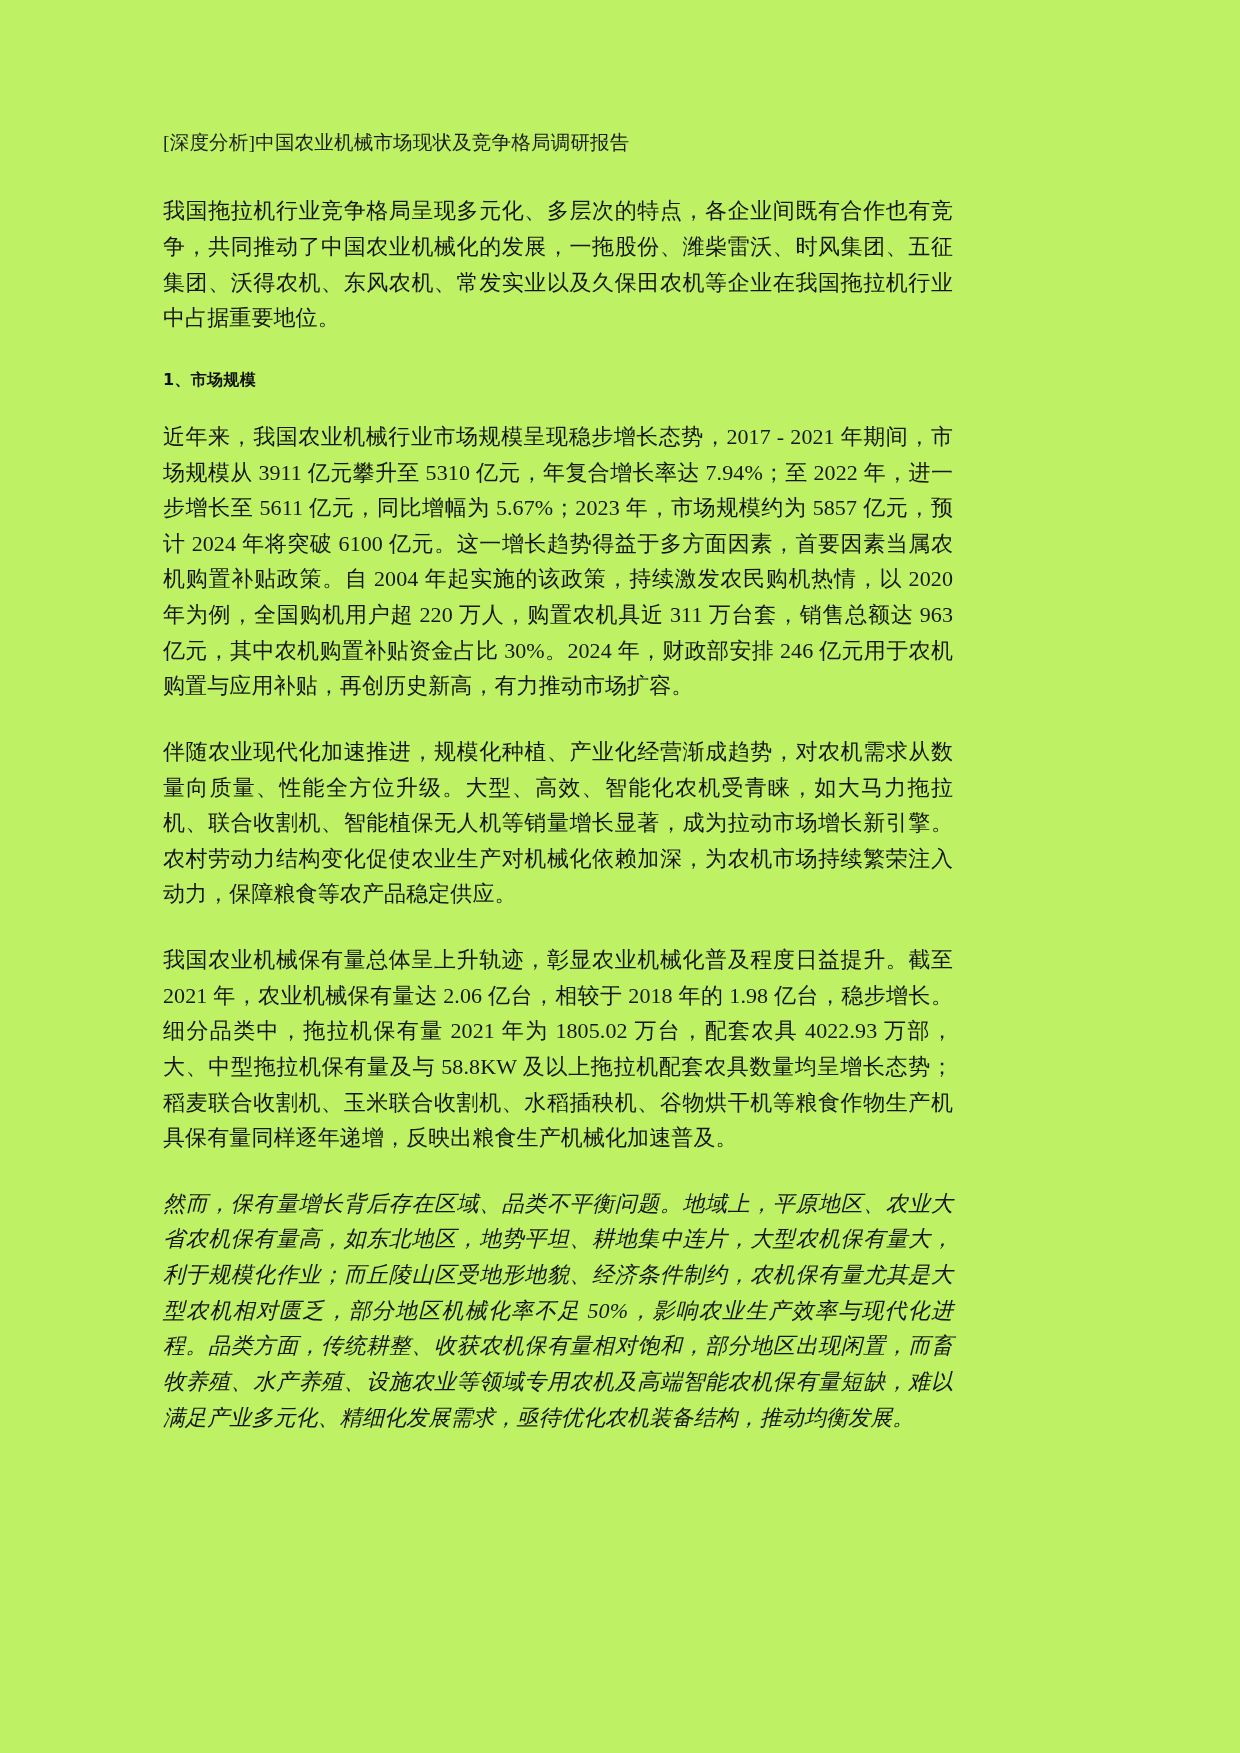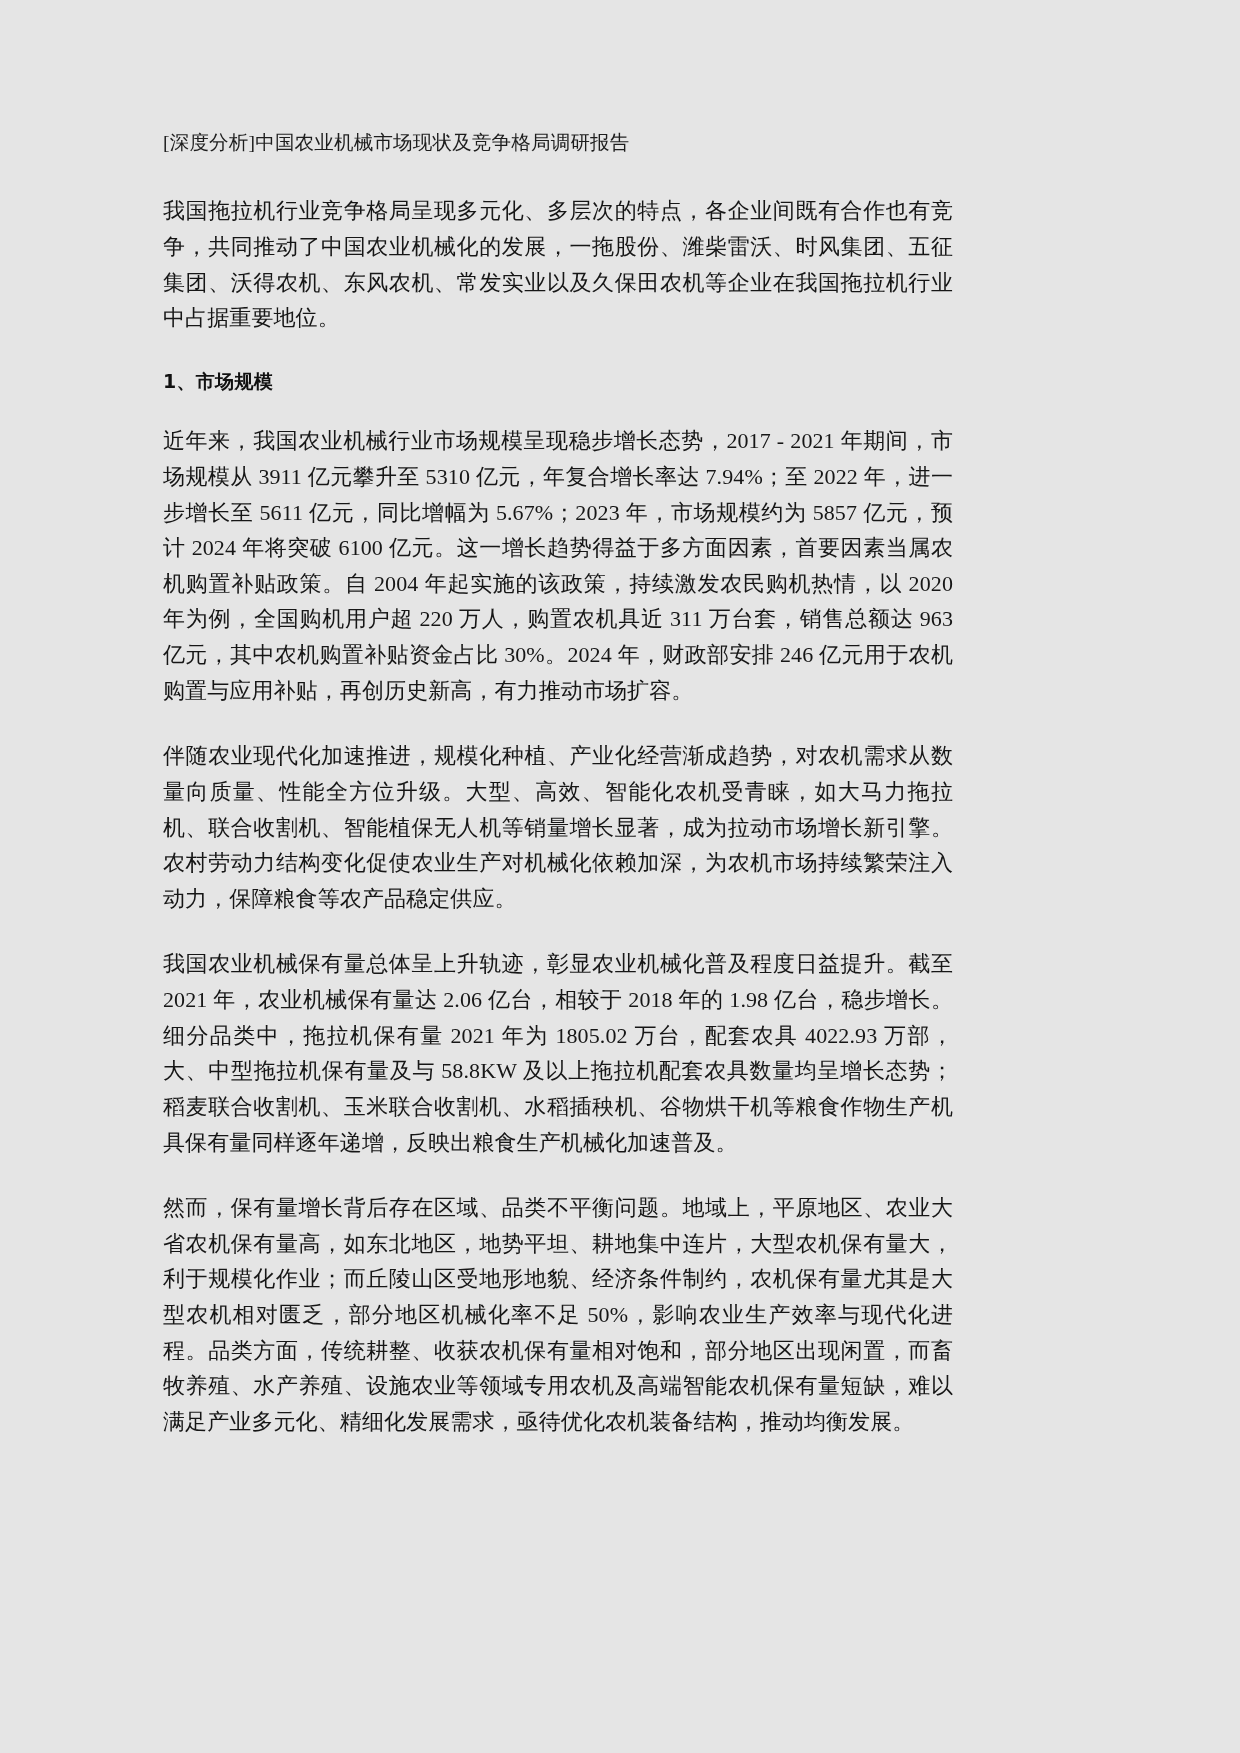--- a/index.html
+++ b/index.html
@@ -12,21 +12,21 @@
     min-height: 1753px;
     font-family: "Liberation Serif", "DejaVu Serif", serif;
     color: #1a1a1a;
     -webkit-font-smoothing: antialiased;
   }
   .page {
     width: 1240px;
     min-height: 1753px;
     box-sizing: border-box;
     padding: 128px 140px 90px 163px;
-    background: #e5e5e5;
+    background: #bef264;
     position: relative;
   }
   .content {
     width: 790px;
   }
   .doc-title {
     font-family: "Liberation Serif", "DejaVu Serif", serif;
     font-size: 19.5px;
     line-height: 1.5;
     color: #1d1d1d;
@@ -38,33 +38,34 @@
     font-size: 22px;
     line-height: 1.62;
     color: #161616;
     margin: 0 0 30px 0;
     text-align: justify;
     text-justify: inter-ideograph;
     letter-spacing: 0.1px;
   }
   p.body-text:last-child {
     margin-bottom: 16px;
+    font-style: italic;
   }
   h2.section-heading {
     font-family: "DejaVu Sans", "Liberation Sans", sans-serif;
     font-size: 21px;
     font-weight: bold;
     color: #c0504d;
     margin: 34px 0 30px 0;
     line-height: 1.45;
     letter-spacing: 0.4px;
   }
   h3.sub-heading {
     font-family: "DejaVu Sans", "Liberation Sans", sans-serif;
-    font-size: 19px;
+    font-size: 16px;
     font-weight: bold;
     color: #111111;
     margin: 32px 0 28px 0;
     line-height: 1.45;
     letter-spacing: 0.3px;
   }
 </style>
 </head>
 <body>
 

